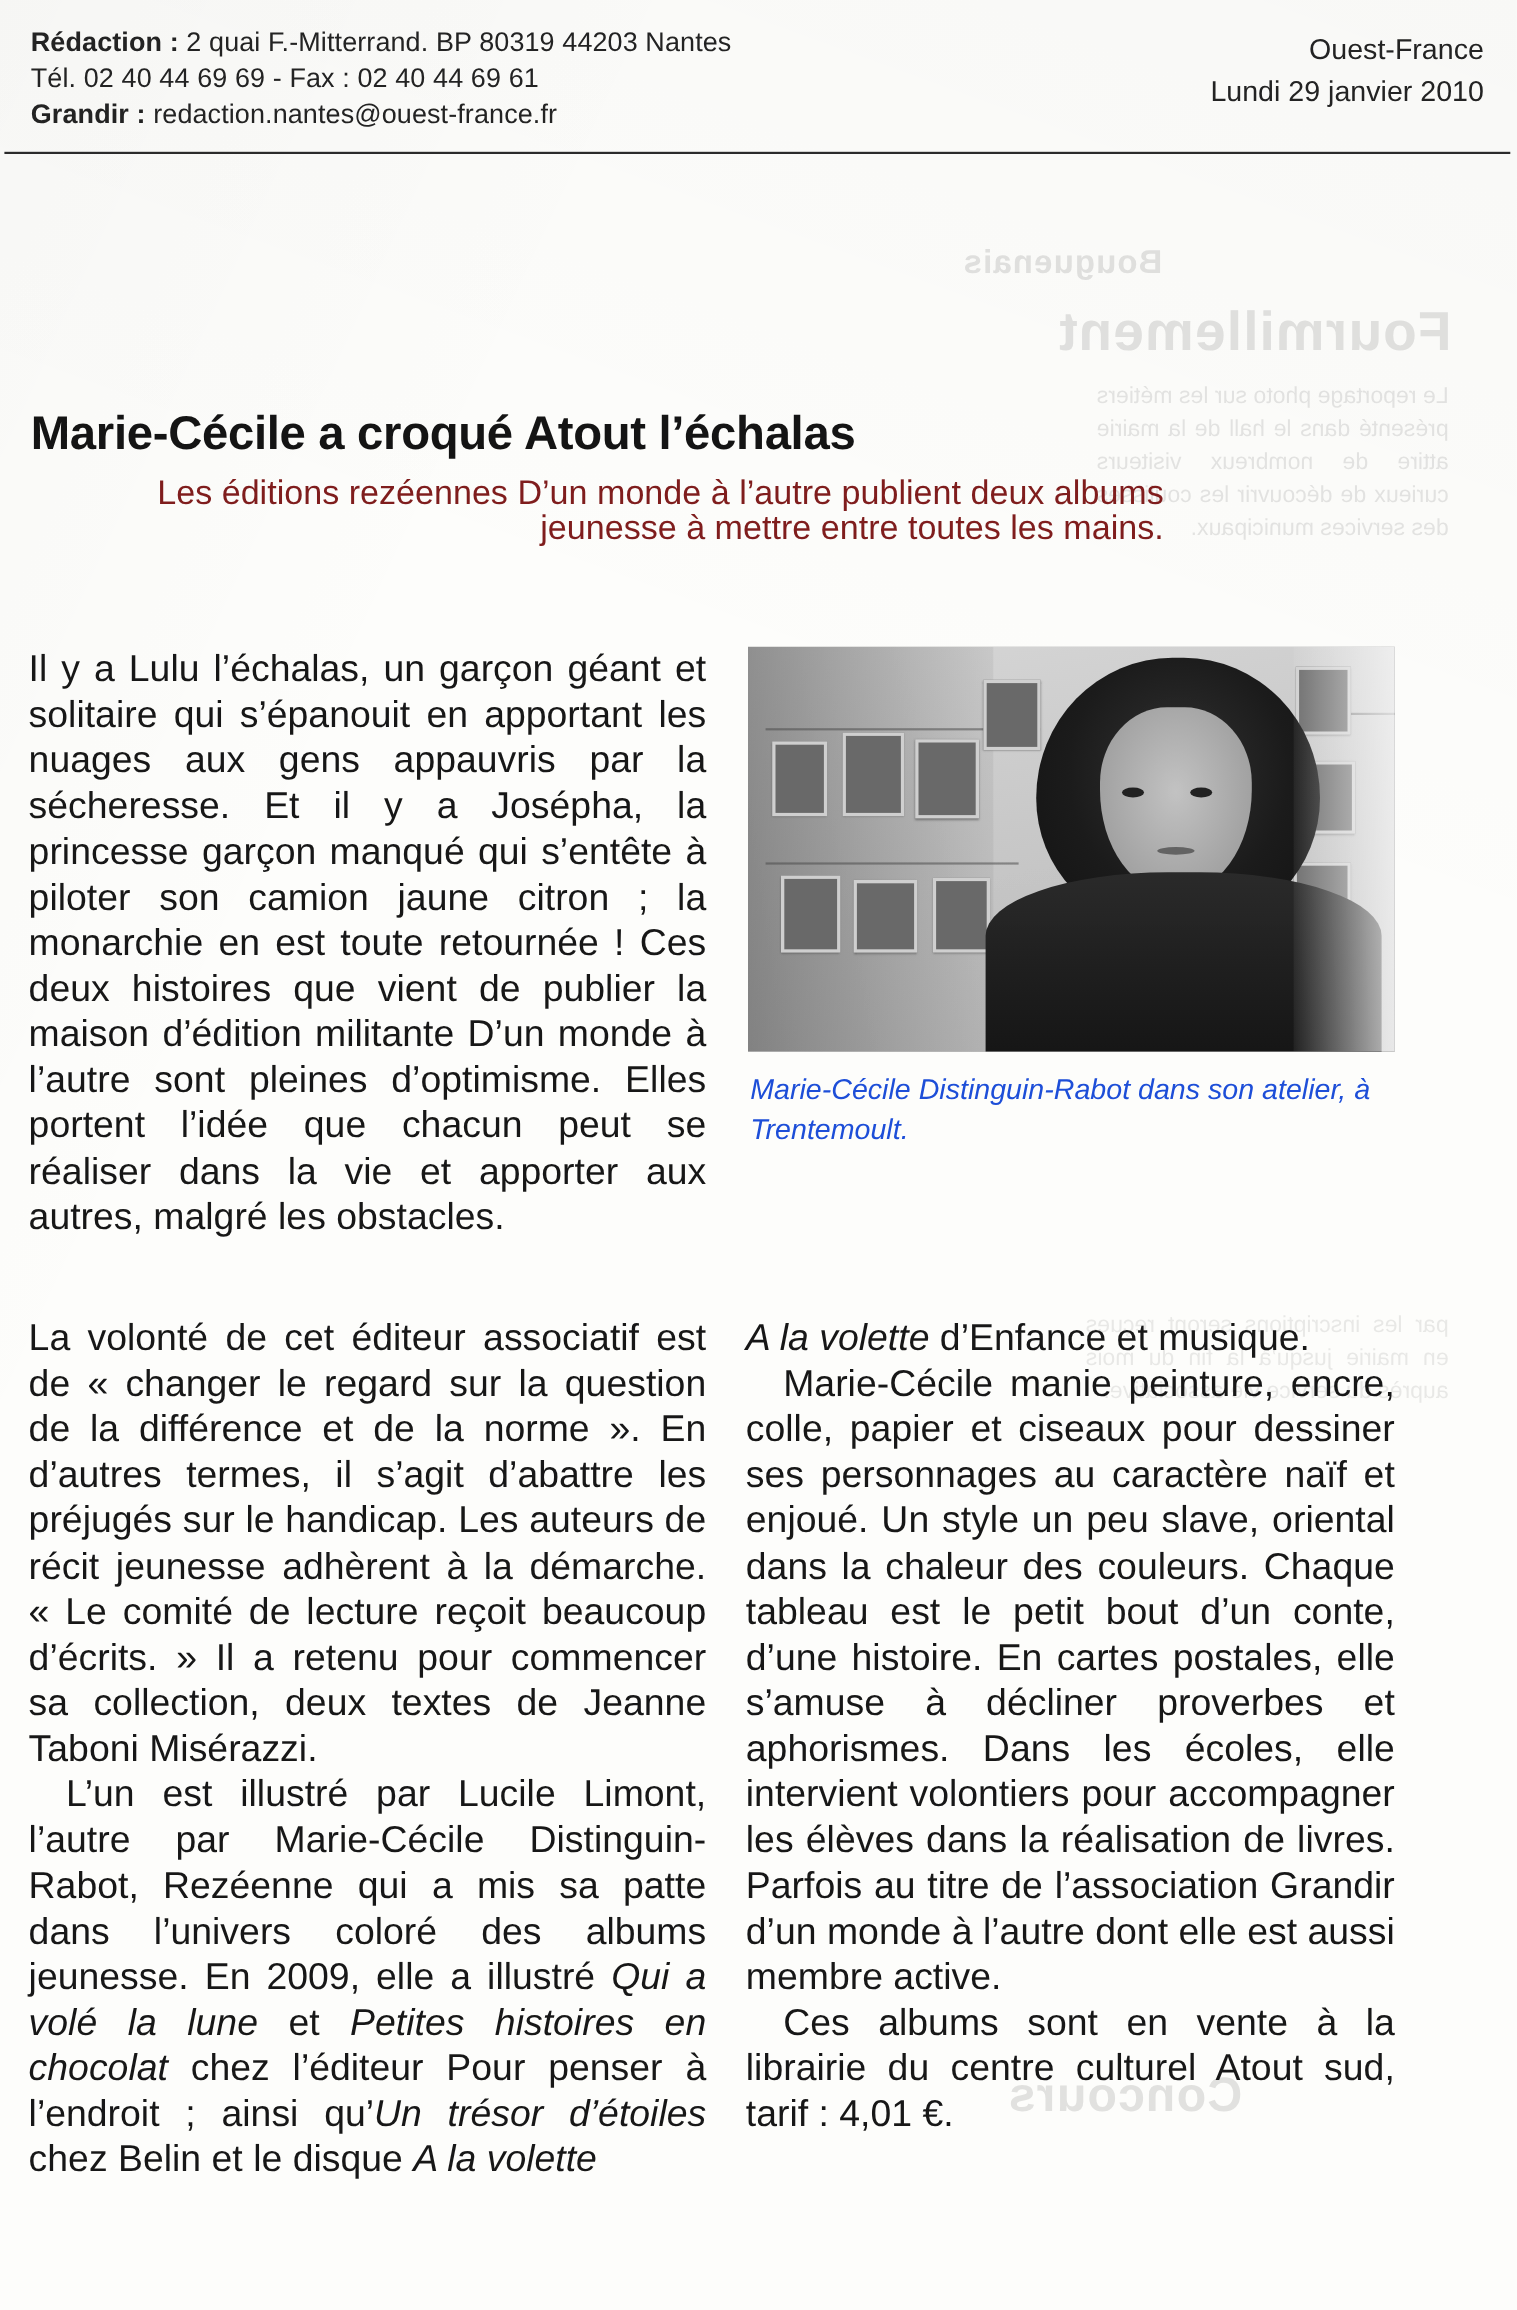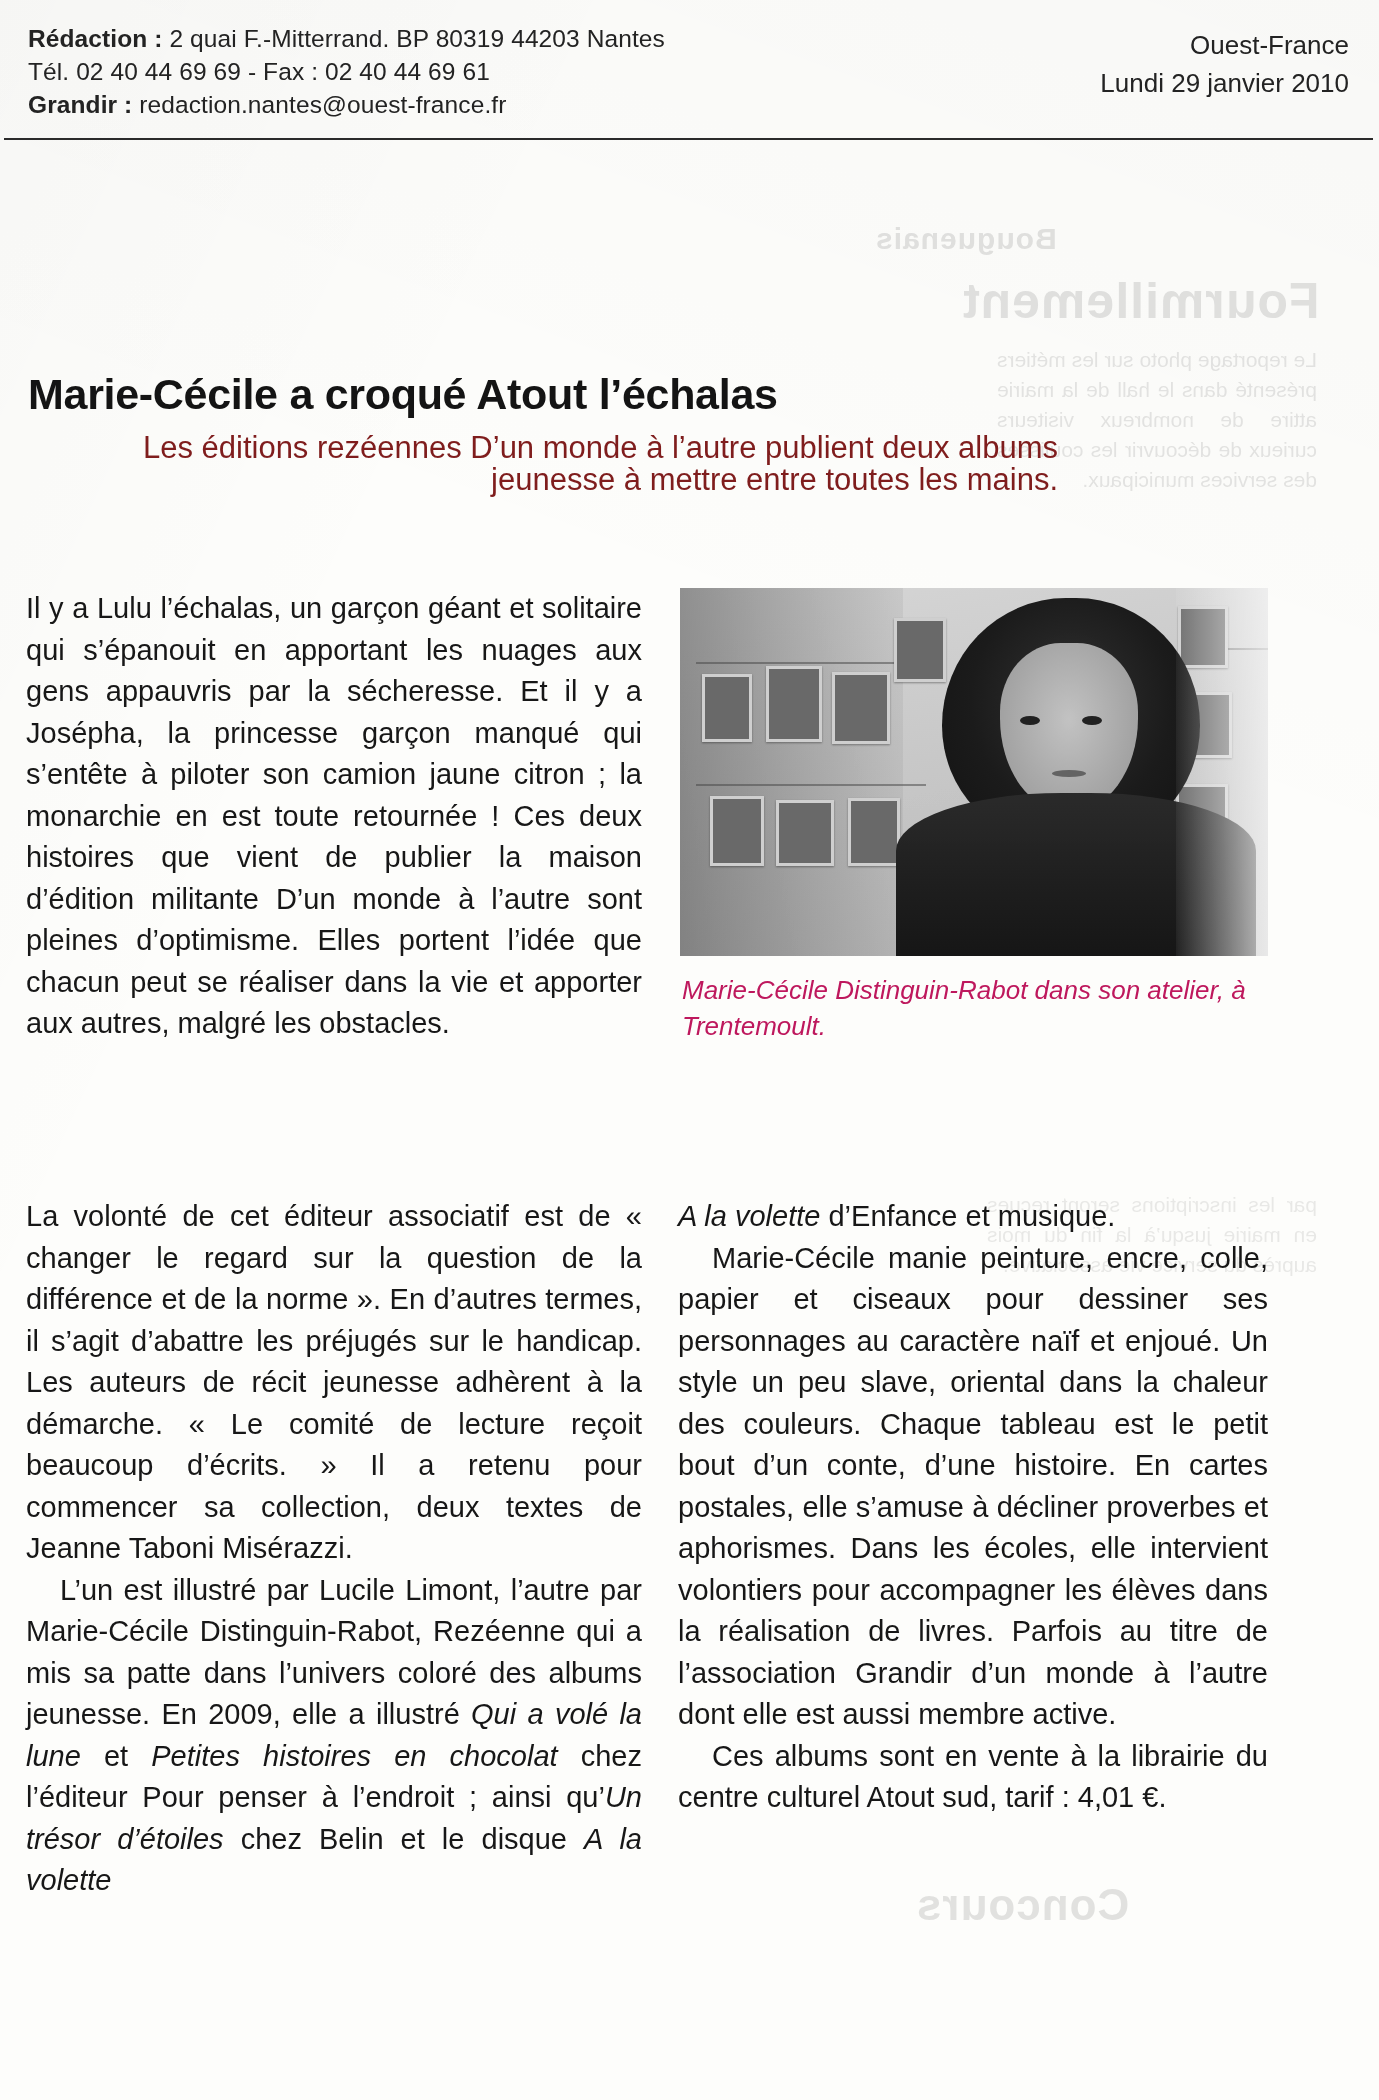--- a/index.html
+++ b/index.html
@@ -193,27 +193,27 @@
     background: linear-gradient(90deg, rgba(255,255,255,0.05), rgba(245,243,238,0.75));
   }
   .caption {
     position: absolute;
     left: 682px;
     top: 972px;
     width: 580px;
     font-size: 26px;
     line-height: 36px;
     font-style: italic;
-    color: #be185d;
+    color: #1d4ed8;
   }
 
   
   .col {
     position: absolute;
-    font-size: 29px;
+    font-size: 34px;
     line-height: 41.5px;
     color: #171717;
     text-align: justify;
     text-justify: inter-word;
     hyphens: manual;
   }
   .col p { margin: 0; }
   .col p + p { text-indent: 34px; }
   .col b { font-weight: normal; }
   .col i { font-style: italic; }

